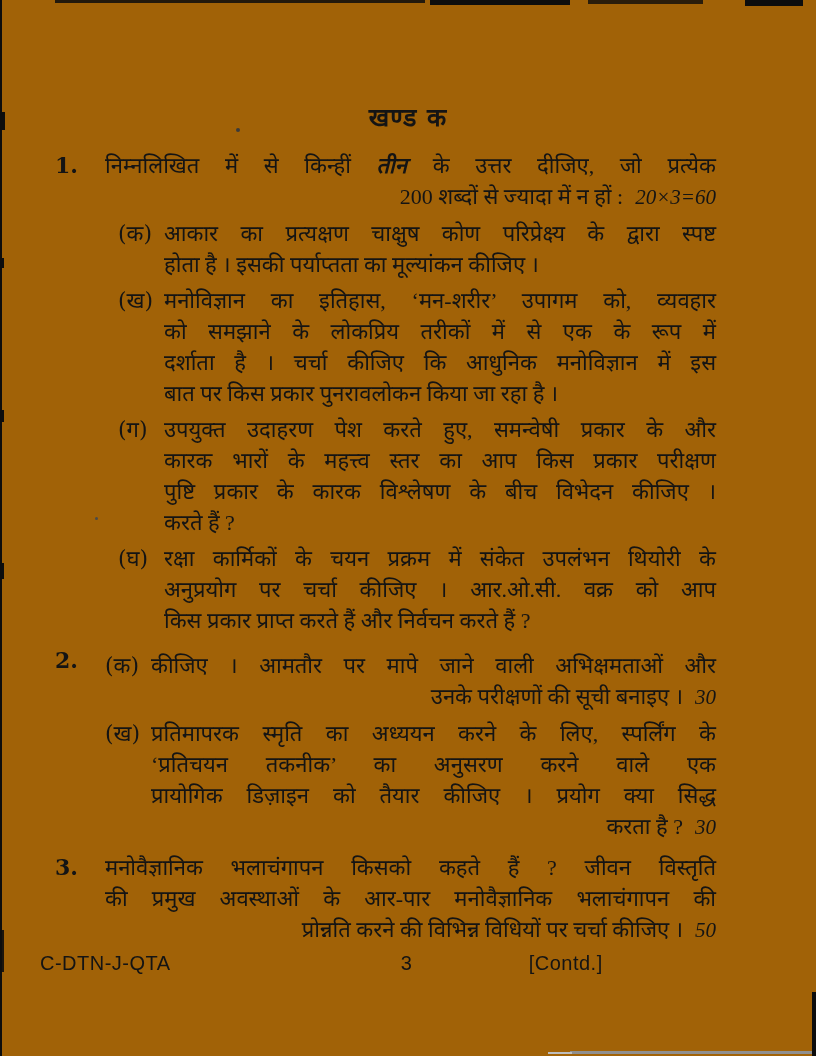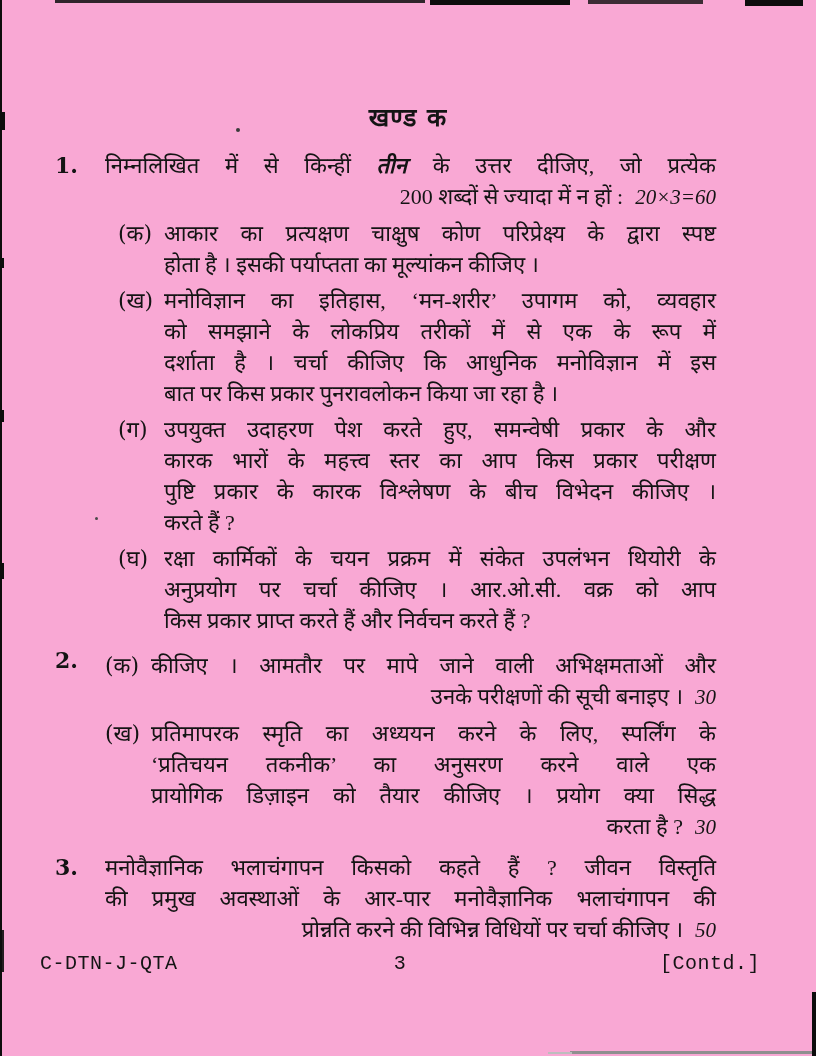--- a/index.html
+++ b/index.html
@@ -1,20 +1,20 @@
 <!DOCTYPE html>
 <html><head>
 <meta charset="utf-8">
 <style>
   html,body{margin:0;padding:0;background:#e8e8e8;}
   .page{
     position:relative;
     width:816px;height:1056px;
     margin:0 auto;
-    background:#f9a8d4;
+    background:#a16207;
     overflow:hidden;
     color:#141414;
     font-family:"DejaVu Serif","Liberation Serif",serif;
     font-size:22px;
     line-height:31px;
   }
   
   .heading{
     padding-top:100px;
     text-align:center;
@@ -38,29 +38,29 @@
   .marks{
     font-style:italic;
     font-size:21px;
     white-space:nowrap;
     padding-left:12px;
   }
   .emph{font-weight:bold;font-style:italic;}
   
   .footer{
     position:absolute;
-    left:40px;right:56px;top:948px;
+    left:40px;right:43px;top:948px;
     display:flex;align-items:baseline;
-    font-family:Liberation Mono, monospace;
+    font-family:Liberation Sans, sans-serif;
     font-size:20px;
     letter-spacing:0.5px;
   }
   .footer .fl{flex:1;text-align:left;}
   .footer .fc{flex:1;text-align:center;}
-  .footer .fr{flex:1;text-align:right;}
+  .footer .fr{flex:1;}
   
   .art{position:absolute;background:#0d0d0d;}
   .art-top1{left:55px;top:0;width:370px;height:3px;opacity:.85;}
   .art-top2{left:430px;top:0;width:140px;height:5px;}
   .art-top3{left:588px;top:0;width:115px;height:4px;opacity:.8;}
   .art-top4{left:745px;top:0;width:58px;height:6px;}
   .art-left-line{left:0;top:0;width:2px;height:1056px;}
   .art-left-b1{left:0;top:112px;width:5px;height:18px;}
   .art-left-b2{left:0;top:258px;width:4px;height:10px;}
   .art-left-b3{left:0;top:410px;width:4px;height:12px;}

